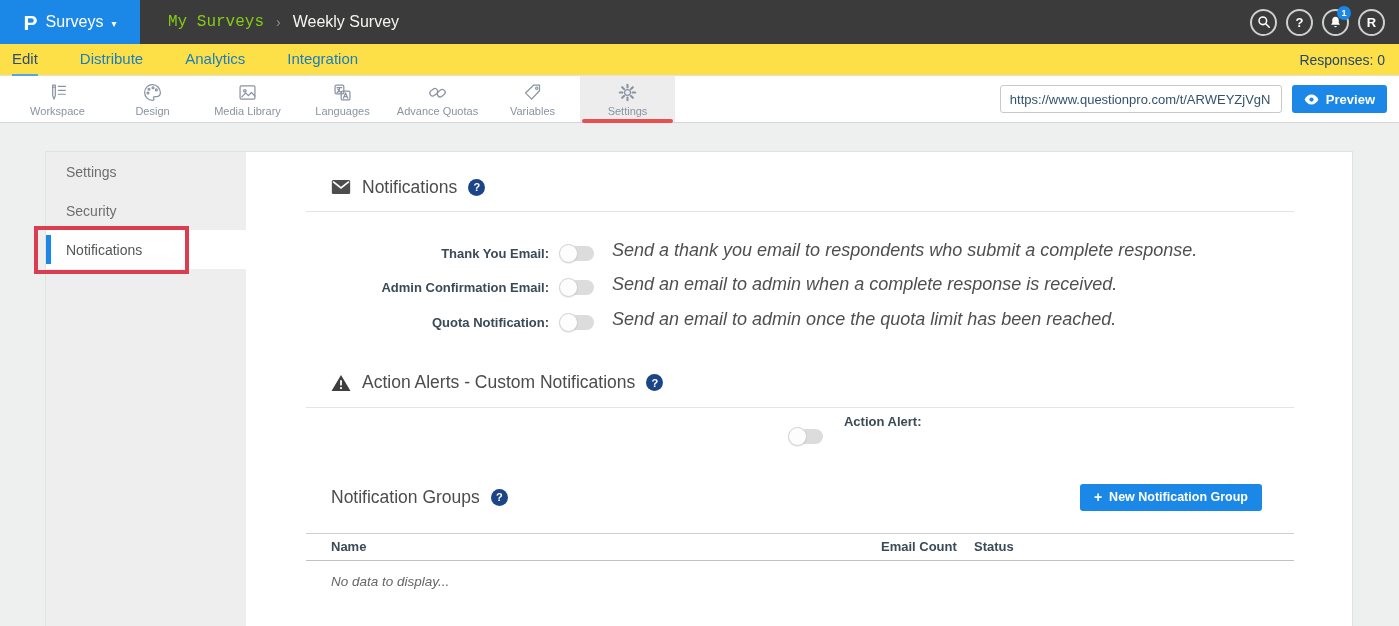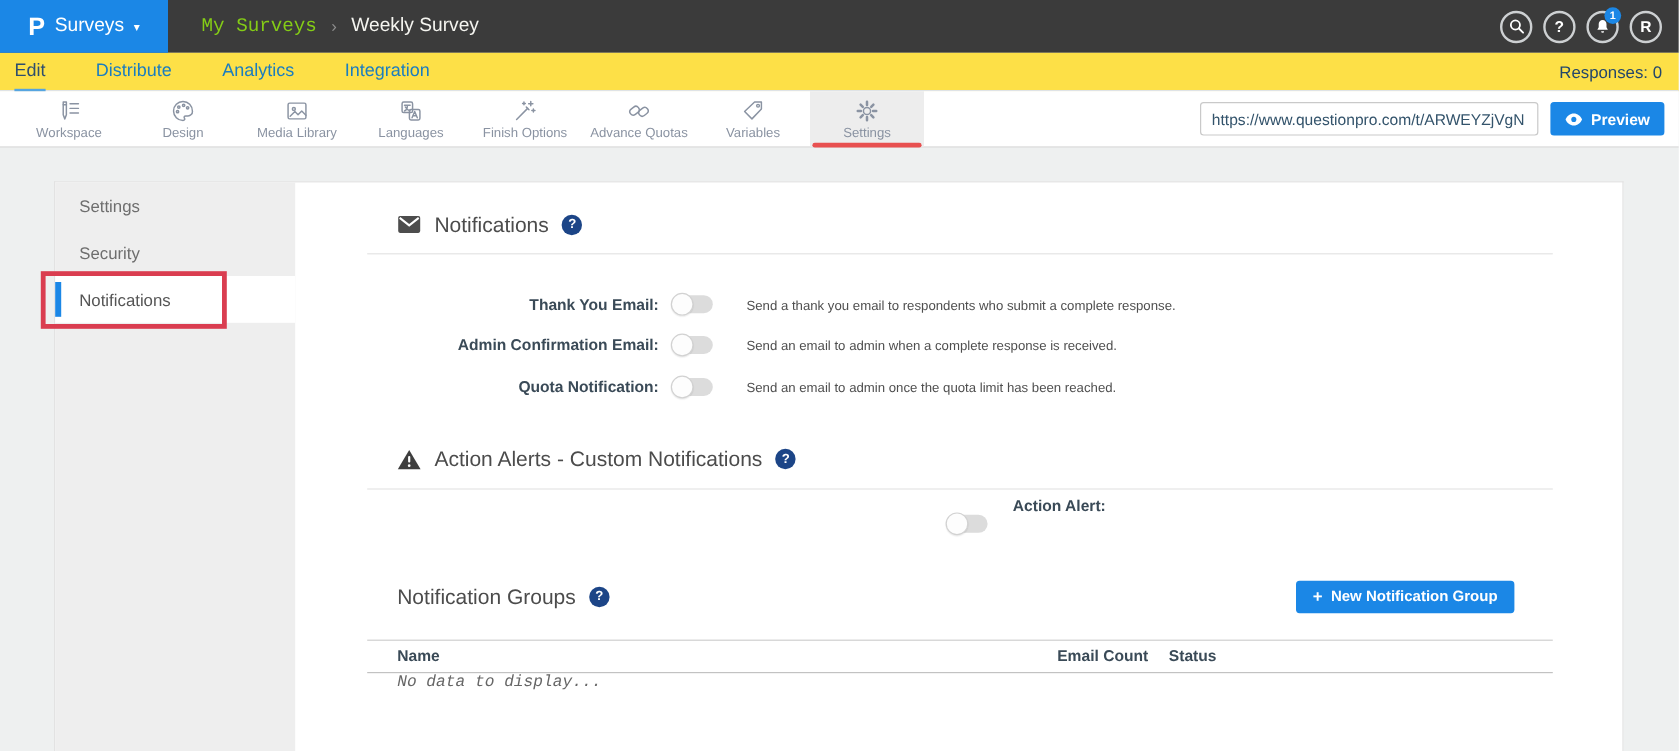--- a/index.html
+++ b/index.html
@@ -56,37 +56,37 @@
   .sec-header { display:flex; align-items:center; gap:11px; padding-left:25px; height:26px; }
   .sec-title { font-size:17.5px; color:#4c4c4c; }
   .help-icon { width:17px; height:17px; background:#1c4587; border-radius:50%; color:#fff; font-size:11px; font-weight:bold; display:flex; align-items:center; justify-content:center; cursor:pointer; flex:none; }
   .hr { border-top:1px solid #e4e4e4; margin-top:11px; }
 
   .toggle-rows { margin-top:14px; }
   .toggle-row { display:flex; align-items:flex-end; height:34.5px; }
   .t-label { width:243px; text-align:right; font-size:13px; font-weight:bold; color:#3a4a57; flex:none; }
   .toggle { width:33px; height:15px; background:#dcdcdc; border-radius:8px; margin-left:12px; position:relative; cursor:pointer; flex:none; }
   .toggle .knob { position:absolute; left:-2px; top:-2px; width:19px; height:19px; background:#fdfdfd; border:1px solid #d2d2d2; border-radius:50%; box-shadow:0 1px 1px rgba(0,0,0,0.08); }
-  .t-desc { font-size:11px; color:#4f4f4f; margin-left:28px; }
+  .t-desc { font-size:18px; color:#4f4f4f; margin-left:18px;font-style:italic; }
 
   .sec2 { margin-top:40px; }
   .action-rows { margin-top:6px; }
   .action-row { display:flex; align-items:center; height:28px;flex-direction:column; }
 
   .groups-header { margin-top:42px; display:flex; align-items:center; padding-left:25px; padding-right:32px; }
   .groups-title-wrap { display:flex; align-items:center; gap:11px; }
   .new-group-btn { margin-left:auto; height:27px; background:#1b87e6; color:#fff; border:none; border-radius:3px; font-family:"Liberation Sans",sans-serif; font-size:12.5px; font-weight:bold; display:flex; align-items:center; gap:7px; padding:0 14px; cursor:pointer; }
   .plus-glyph { font-size:14px; font-weight:bold; }
 
   .grid { margin-top:22px; }
   .grid-head { display:flex; align-items:center; height:28px; border-top:1px solid #cfcfcf; border-bottom:1px solid #c2c2c2; font-size:13px; font-weight:bold; color:#3a4a57; }
   .col-name { width:575px; padding-left:25px; flex:none; }
   .col-count { width:93px; flex:none; }
   .col-status { flex:1; }
-  .empty-text { margin-top:1px; padding-left:25px; font-size:13.5px; font-style:italic; color:#666;font-family:Liberation Mono, monospace; }
+  .empty-text { margin-top:13px; padding-left:25px; font-size:13.5px; font-style:italic; color:#666; }
 
   .ic { stroke:#8a93a2; fill:none; stroke-width:1.4; stroke-linecap:round; stroke-linejoin:round; }
 </style>
 </head>
 <body>
 
 <div class="topbar">
   <div class="brand">
     <span class="logo">P</span>
     <span class="brand-label">Surveys</span>
@@ -162,30 +162,20 @@
   <div class="tool-item">
     <svg viewBox="0 0 24 24" class="ic">
       <rect x="3.5" y="3.5" width="10" height="10" rx="1.5"></rect>
       <path d="M5.8 6.5h5.4M8.5 6.5v1.2c0 2-1 3.6-2.7 4.3M6.6 8.2c.9 1.8 2.3 3 4.4 3.6"></path>
       <rect x="10.5" y="10.5" width="10" height="10" rx="1.5"></rect>
       <path d="M13 18.5l2.5-6 2.5 6M13.8 16.6h3.4"></path>
     </svg>
     <span class="tool-label">Languages</span>
   </div>
 
-  <div class="tool-item">
-    <svg viewBox="0 0 24 24" class="ic">
-      <path d="M4 20L14.5 9.5"></path>
-        <path d="M13.2 8.2l2.6 2.6"></path>
-      <path d="M17.5 3v4M15.5 5h4"></path>
-        <path d="M20 10v3M18.5 11.5h3"></path>
-        <path d="M11 3.5v2.6M9.7 4.8h2.6"></path>
-    </svg>
-    <span class="tool-label">Finish Options</span>
-  </div>
 
   <div class="tool-item">
     <svg viewBox="0 0 24 24" class="ic">
       <rect x="3" y="8.5" width="9.5" height="6.5" rx="3.2" transform="rotate(-38 7.75 11.75)"></rect>
       <rect x="11.5" y="9.5" width="9.5" height="6.5" rx="3.2" transform="rotate(-38 16.25 12.75)"></rect>
     </svg>
     <span class="tool-label">Advance Quotas</span>
   </div>
 
   <div class="tool-item">

